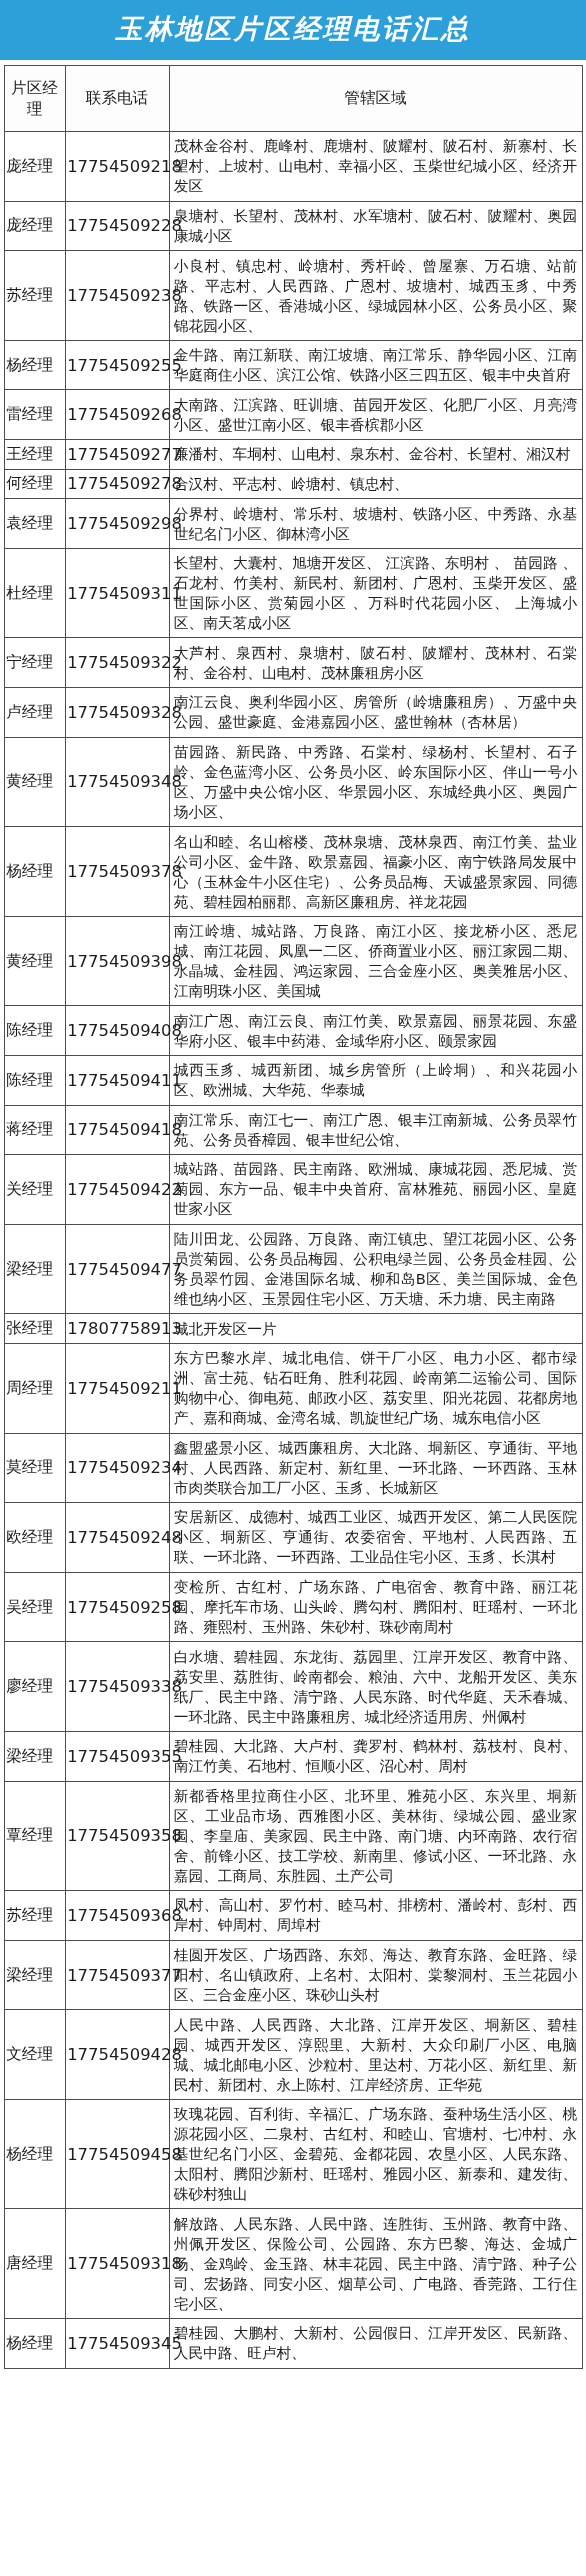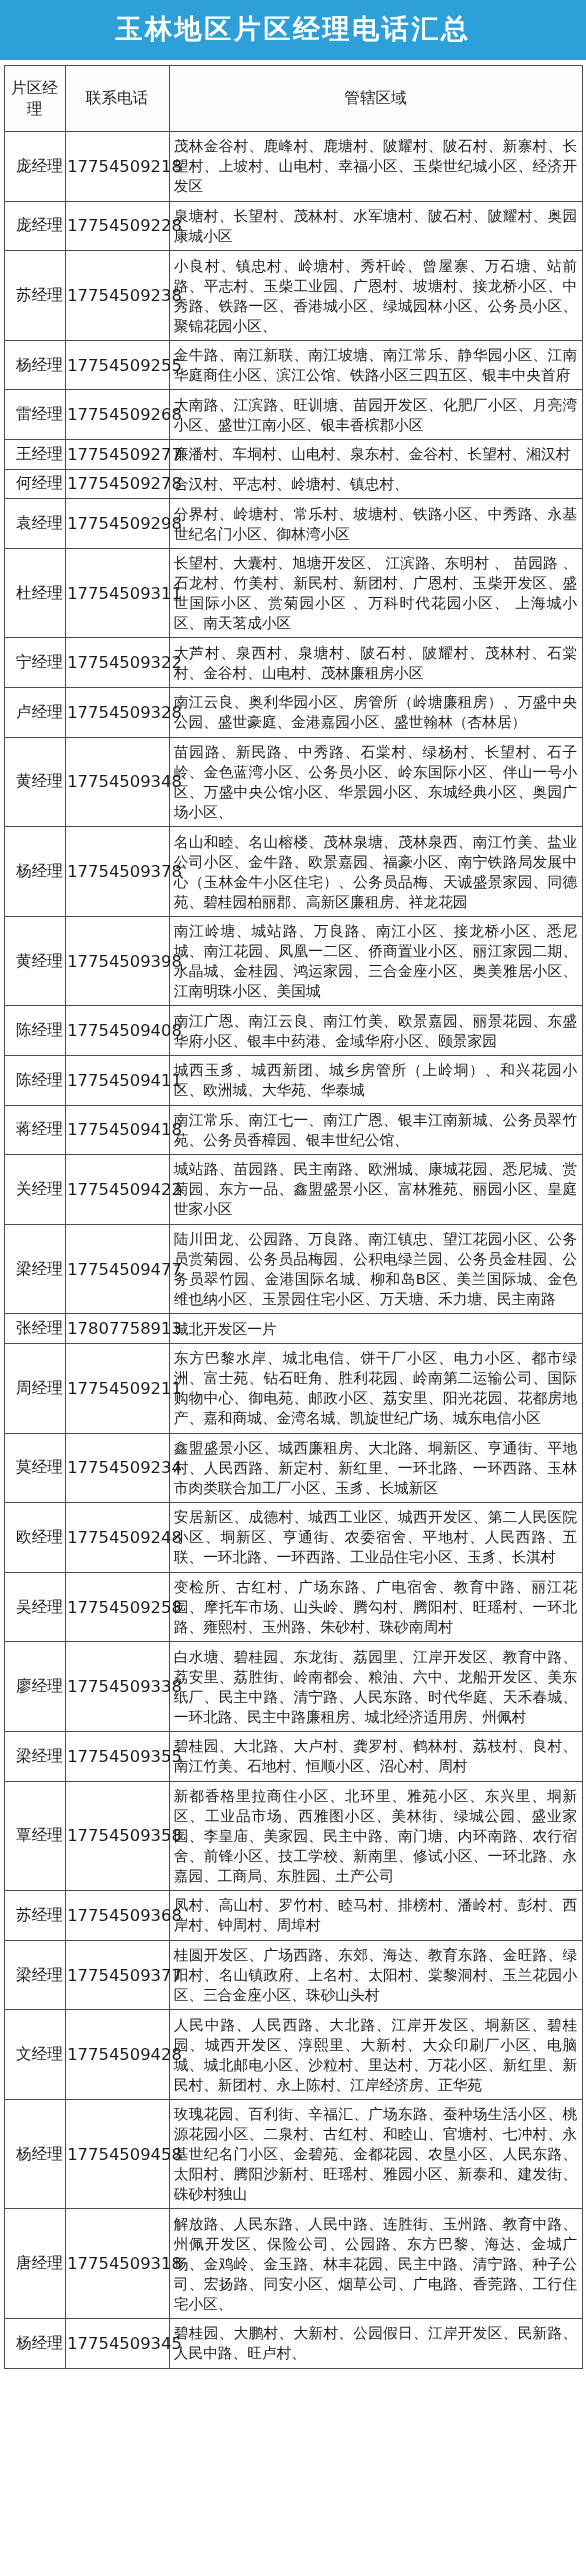--- a/index.html
+++ b/index.html
@@ -9,20 +9,21 @@
     color: #1c1c1c;
   }
   .title-bar {
     background: #2d9fd9;
     color: #ffffff;
     text-align: center;
     font-size: 27px;
     font-weight: bold;
     letter-spacing: 2.6px;
     padding: 11.3px 0 13px 0;
+    font-style: italic;
   }
   .table-wrap { padding: 5.2px 3.5px 7px 3.5px; }
   table.manager-table {
     border-collapse: collapse;
     width: 579px;
     table-layout: fixed;
   }
   .manager-table th, .manager-table td {
     border: 0.9px solid #4d4d4d;
     vertical-align: middle;
@@ -30,21 +31,21 @@
   .manager-table th {
     font-size: 15.6px;
     font-weight: normal;
     padding: 11.3px 0;
     text-align: center;
     background: #fdfdfd;
   }
   col.c-manager { width: 61px; }
   col.c-phone   { width: 104px; }
   td.manager-cell {
-    text-align: right;
+    text-align: left;
     font-size: 15.6px;
     padding: 3.5px 1.7px;
   }
   td.phone-cell {
     text-align: center;
     font-size: 16.4px;
     padding: 3.5px 1.7px;
     letter-spacing: 0px;
   }
   td.area-cell {
@@ -81,21 +82,21 @@
           <td class="area-cell">茂林金谷村、鹿峰村、鹿塘村、陂耀村、陂石村、新寨村、长望村、上坡村、山电村、幸福小区、玉柴世纪城小区、经济开发区</td>
         </tr>
         <tr>
           <td class="manager-cell">庞经理</td>
           <td class="phone-cell">17754509228</td>
           <td class="area-cell">泉塘村、长望村、茂林村、水军塘村、陂石村、陂耀村、奥园康城小区</td>
         </tr>
         <tr>
           <td class="manager-cell">苏经理</td>
           <td class="phone-cell">17754509238</td>
-          <td class="area-cell">小良村、镇忠村、岭塘村、秀杆岭、曾屋寨、万石塘、站前路、平志村、玉柴工业园、广恩村、坡塘村、接龙桥小区、中秀路、铁路一区、香港城小区、绿城园林小区、公务员小区、聚锦花园小区、</td>
+          <td class="area-cell">小良村、镇忠村、岭塘村、秀杆岭、曾屋寨、万石塘、站前路、平志村、人民西路、广恩村、坡塘村、城西玉豸、中秀路、铁路一区、香港城小区、绿城园林小区、公务员小区、聚锦花园小区、</td>
         </tr>
         <tr>
           <td class="manager-cell">杨经理</td>
           <td class="phone-cell">17754509255</td>
           <td class="area-cell">金牛路、南江新联、南江坡塘、南江常乐、静华园小区、江南华庭商住小区、滨江公馆、铁路小区三四五区、银丰中央首府</td>
         </tr>
         <tr>
           <td class="manager-cell">雷经理</td>
           <td class="phone-cell">17754509268</td>
           <td class="area-cell">大南路、江滨路、旺训塘、苗园开发区、化肥厂小区、月亮湾小区、盛世江南小区、银丰香槟郡小区</td>
@@ -156,21 +157,21 @@
           <td class="area-cell">城西玉豸、城西新团、城乡房管所（上岭垌）、和兴花园小区、欧洲城、大华苑、华泰城</td>
         </tr>
         <tr>
           <td class="manager-cell">蒋经理</td>
           <td class="phone-cell">17754509418</td>
           <td class="area-cell">南江常乐、南江七一、南江广恩、银丰江南新城、公务员翠竹苑、公务员香樟园、银丰世纪公馆、</td>
         </tr>
         <tr>
           <td class="manager-cell">关经理</td>
           <td class="phone-cell">17754509422</td>
-          <td class="area-cell">城站路、苗园路、民主南路、欧洲城、康城花园、悉尼城、赏菊园、东方一品、鑫盟盛景小区、富林雅苑、丽园小区、皇庭世家小区</td>
+          <td class="area-cell">城站路、苗园路、民主南路、欧洲城、康城花园、悉尼城、赏菊园、东方一品、银丰中央首府、富林雅苑、丽园小区、皇庭世家小区</td>
         </tr>
         <tr>
           <td class="manager-cell">梁经理</td>
           <td class="phone-cell">17754509477</td>
           <td class="area-cell">陆川田龙、公园路、万良路、南江镇忠、望江花园小区、公务员赏菊园、公务员品梅园、公积电绿兰园、公务员金桂园、公务员翠竹园、金港国际名城、柳和岛B区、美兰国际城、金色维也纳小区、玉景园住宅小区、万天塘、禾力塘、民主南路</td>
         </tr>
         <tr>
           <td class="manager-cell">张经理</td>
           <td class="phone-cell">17807758913</td>
           <td class="area-cell">城北开发区一片</td>

